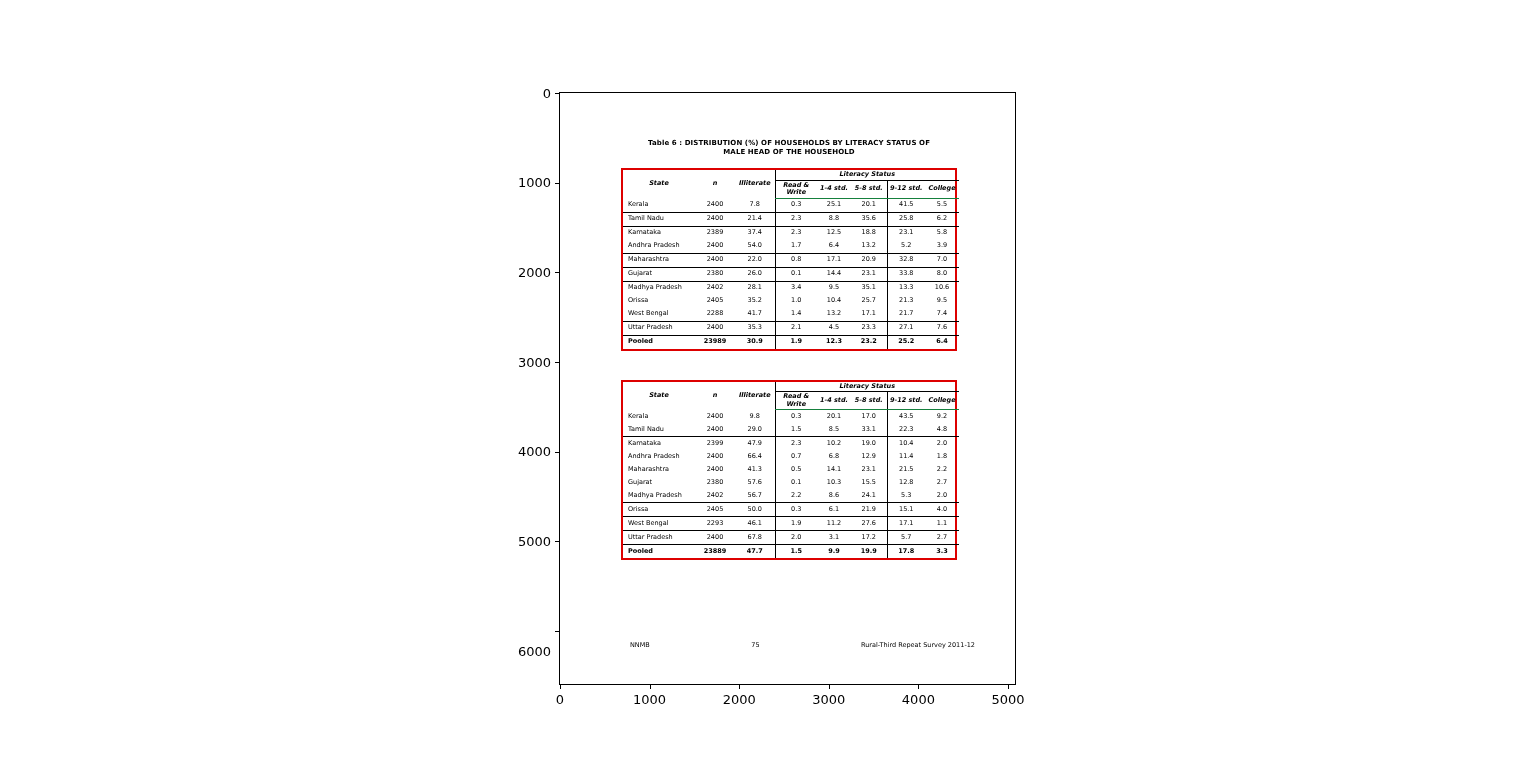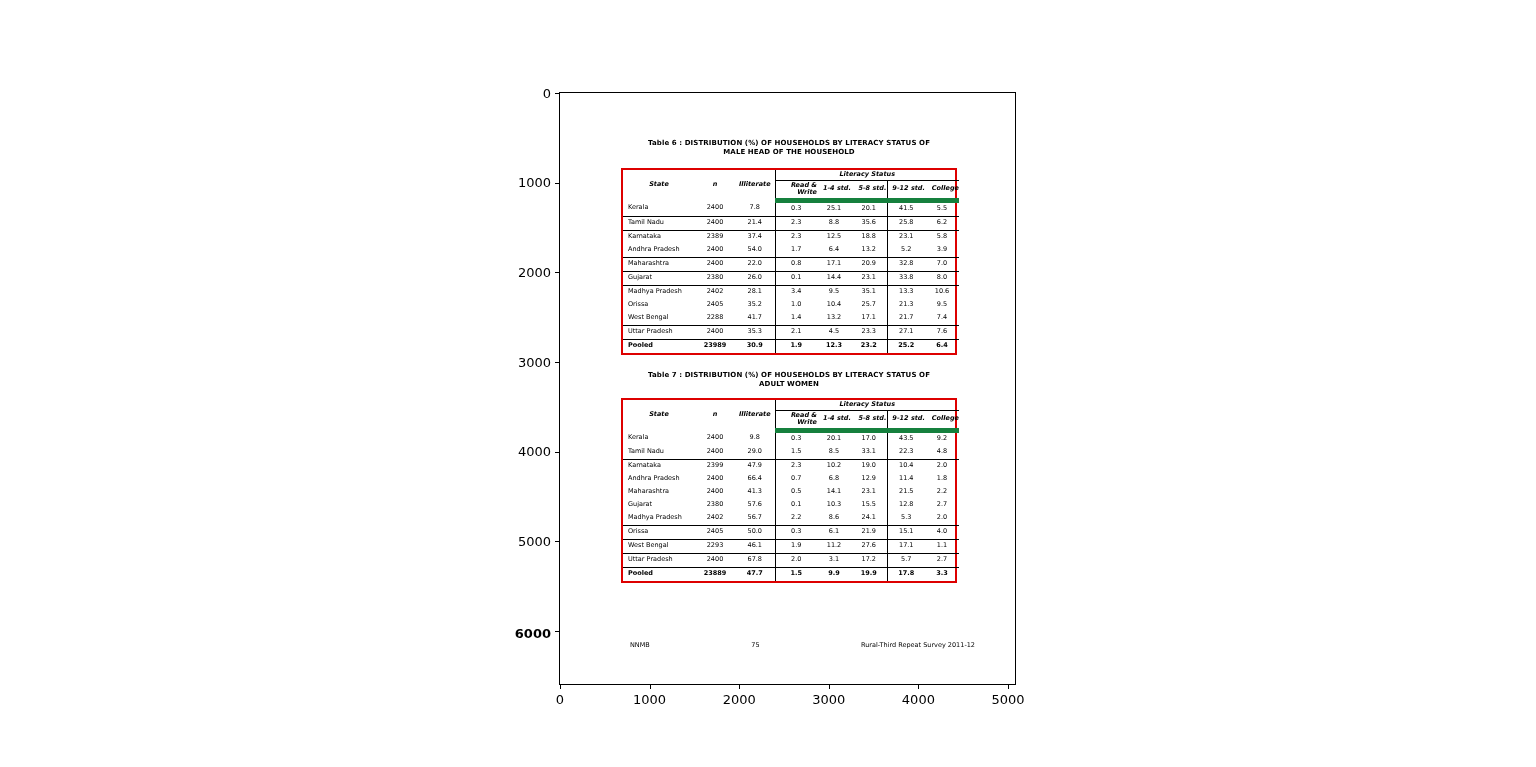--- a/index.html
+++ b/index.html
@@ -8,21 +8,21 @@
   .ytick-mark{position:absolute;left:-5px;width:5px;height:1px;background:#000;}
   .ytick-label{position:absolute;right:calc(100% + 9px);width:44px;text-align:right;font-size:13px;line-height:13px;}
   .xtick-mark{position:absolute;top:100%;width:1px;height:5px;background:#000;}
   .xtick-label{position:absolute;top:calc(100% + 9px);width:44px;text-align:center;font-size:13px;line-height:13px;}
   .table-block{position:absolute;left:61px;width:336px;}
   .table-title{font-size:7px;font-weight:bold;text-align:center;line-height:1.3;letter-spacing:0.1px;}
   .redbox{border:2px solid #dd0000;background:#fff;}
   table.dt{width:100%;border-collapse:collapse;table-layout:fixed;font-size:6.5px;line-height:1.15;}
   table.dt th{font-weight:bold;padding:1px 0;vertical-align:middle;text-align:center;font-style:italic;}
   table.dt th.ls{border-bottom:1px solid #000;}
-  table.dt tr.cols th{border-bottom:5px solid #15803d;text-align:right;}
+  table.dt tr.cols th{border-bottom:1px solid #15803d;}
   table.dt td{height:13px;padding:0 1px;text-align:center;vertical-align:middle;}
   table.dt td.state{text-align:left;padding-left:5px;}
   table.dt .vl{border-left:1px solid #000;}
   table.dt tr.gend td{border-bottom:1px solid #000;}
   table.dt tr.pooled td{font-weight:bold;}
   .footer{position:absolute;left:54px;top:548px;width:345px;display:flex;justify-content:space-between;font-size:6.5px;padding-left:16px;}
 </style>
 </head>
 <body>
 
@@ -34,21 +34,21 @@
       <div class="ytick-label" style="top: 83.17px;">1000</div>
       <div class="ytick-mark" style="top: 179.34px;"></div>
       <div class="ytick-label" style="top: 172.84px;">2000</div>
       <div class="ytick-mark" style="top: 269.01px;"></div>
       <div class="ytick-label" style="top: 262.51px;">3000</div>
       <div class="ytick-mark" style="top: 358.68px;"></div>
       <div class="ytick-label" style="top: 352.18px;">4000</div>
       <div class="ytick-mark" style="top: 448.35px;"></div>
       <div class="ytick-label" style="top: 441.85px;">5000</div>
       <div class="ytick-mark" style="top: 538.02px;"></div>
-      <div class="ytick-label" style="top: 534px; font-weight: bold;">6000</div>
+      <div class="ytick-label" style="top: 552px;">6000</div>
     </div>
   <div id="xaxis">
       <div class="xtick-mark" style="left: 0px;"></div>
       <div class="xtick-label" style="left: -22px;">0</div>
       <div class="xtick-mark" style="left: 89.6px;"></div>
       <div class="xtick-label" style="left: 67.6px;">1000</div>
       <div class="xtick-mark" style="left: 179.2px;"></div>
       <div class="xtick-label" style="left: 157.2px;">2000</div>
       <div class="xtick-mark" style="left: 268.8px;"></div>
       <div class="xtick-label" style="left: 246.8px;">3000</div>
@@ -200,24 +200,20 @@
               <td>23.2</td>
               <td class="vl">25.2</td>
               <td>6.4</td>
             </tr>
           </tbody>
         </table>
     </div>
   </div>
 
   <div class="table-block" style="top:278px;">
-    <div class="table-title">
-      <div>Table 7 : DISTRIBUTION (%) OF HOUSEHOLDS BY LITERACY STATUS OF</div>
-      <div>ADULT WOMEN</div>
-    </div>
     <div class="redbox" style="margin-top:9px;">
       <table class="dt">
           <colgroup>
             <col style="width: 72px;">
             <col style="width: 40px;">
             <col style="width: 40px;">
             <col style="width: 42px;">
             <col style="width: 34px;">
             <col style="width: 36px;">
             <col style="width: 38px;">

